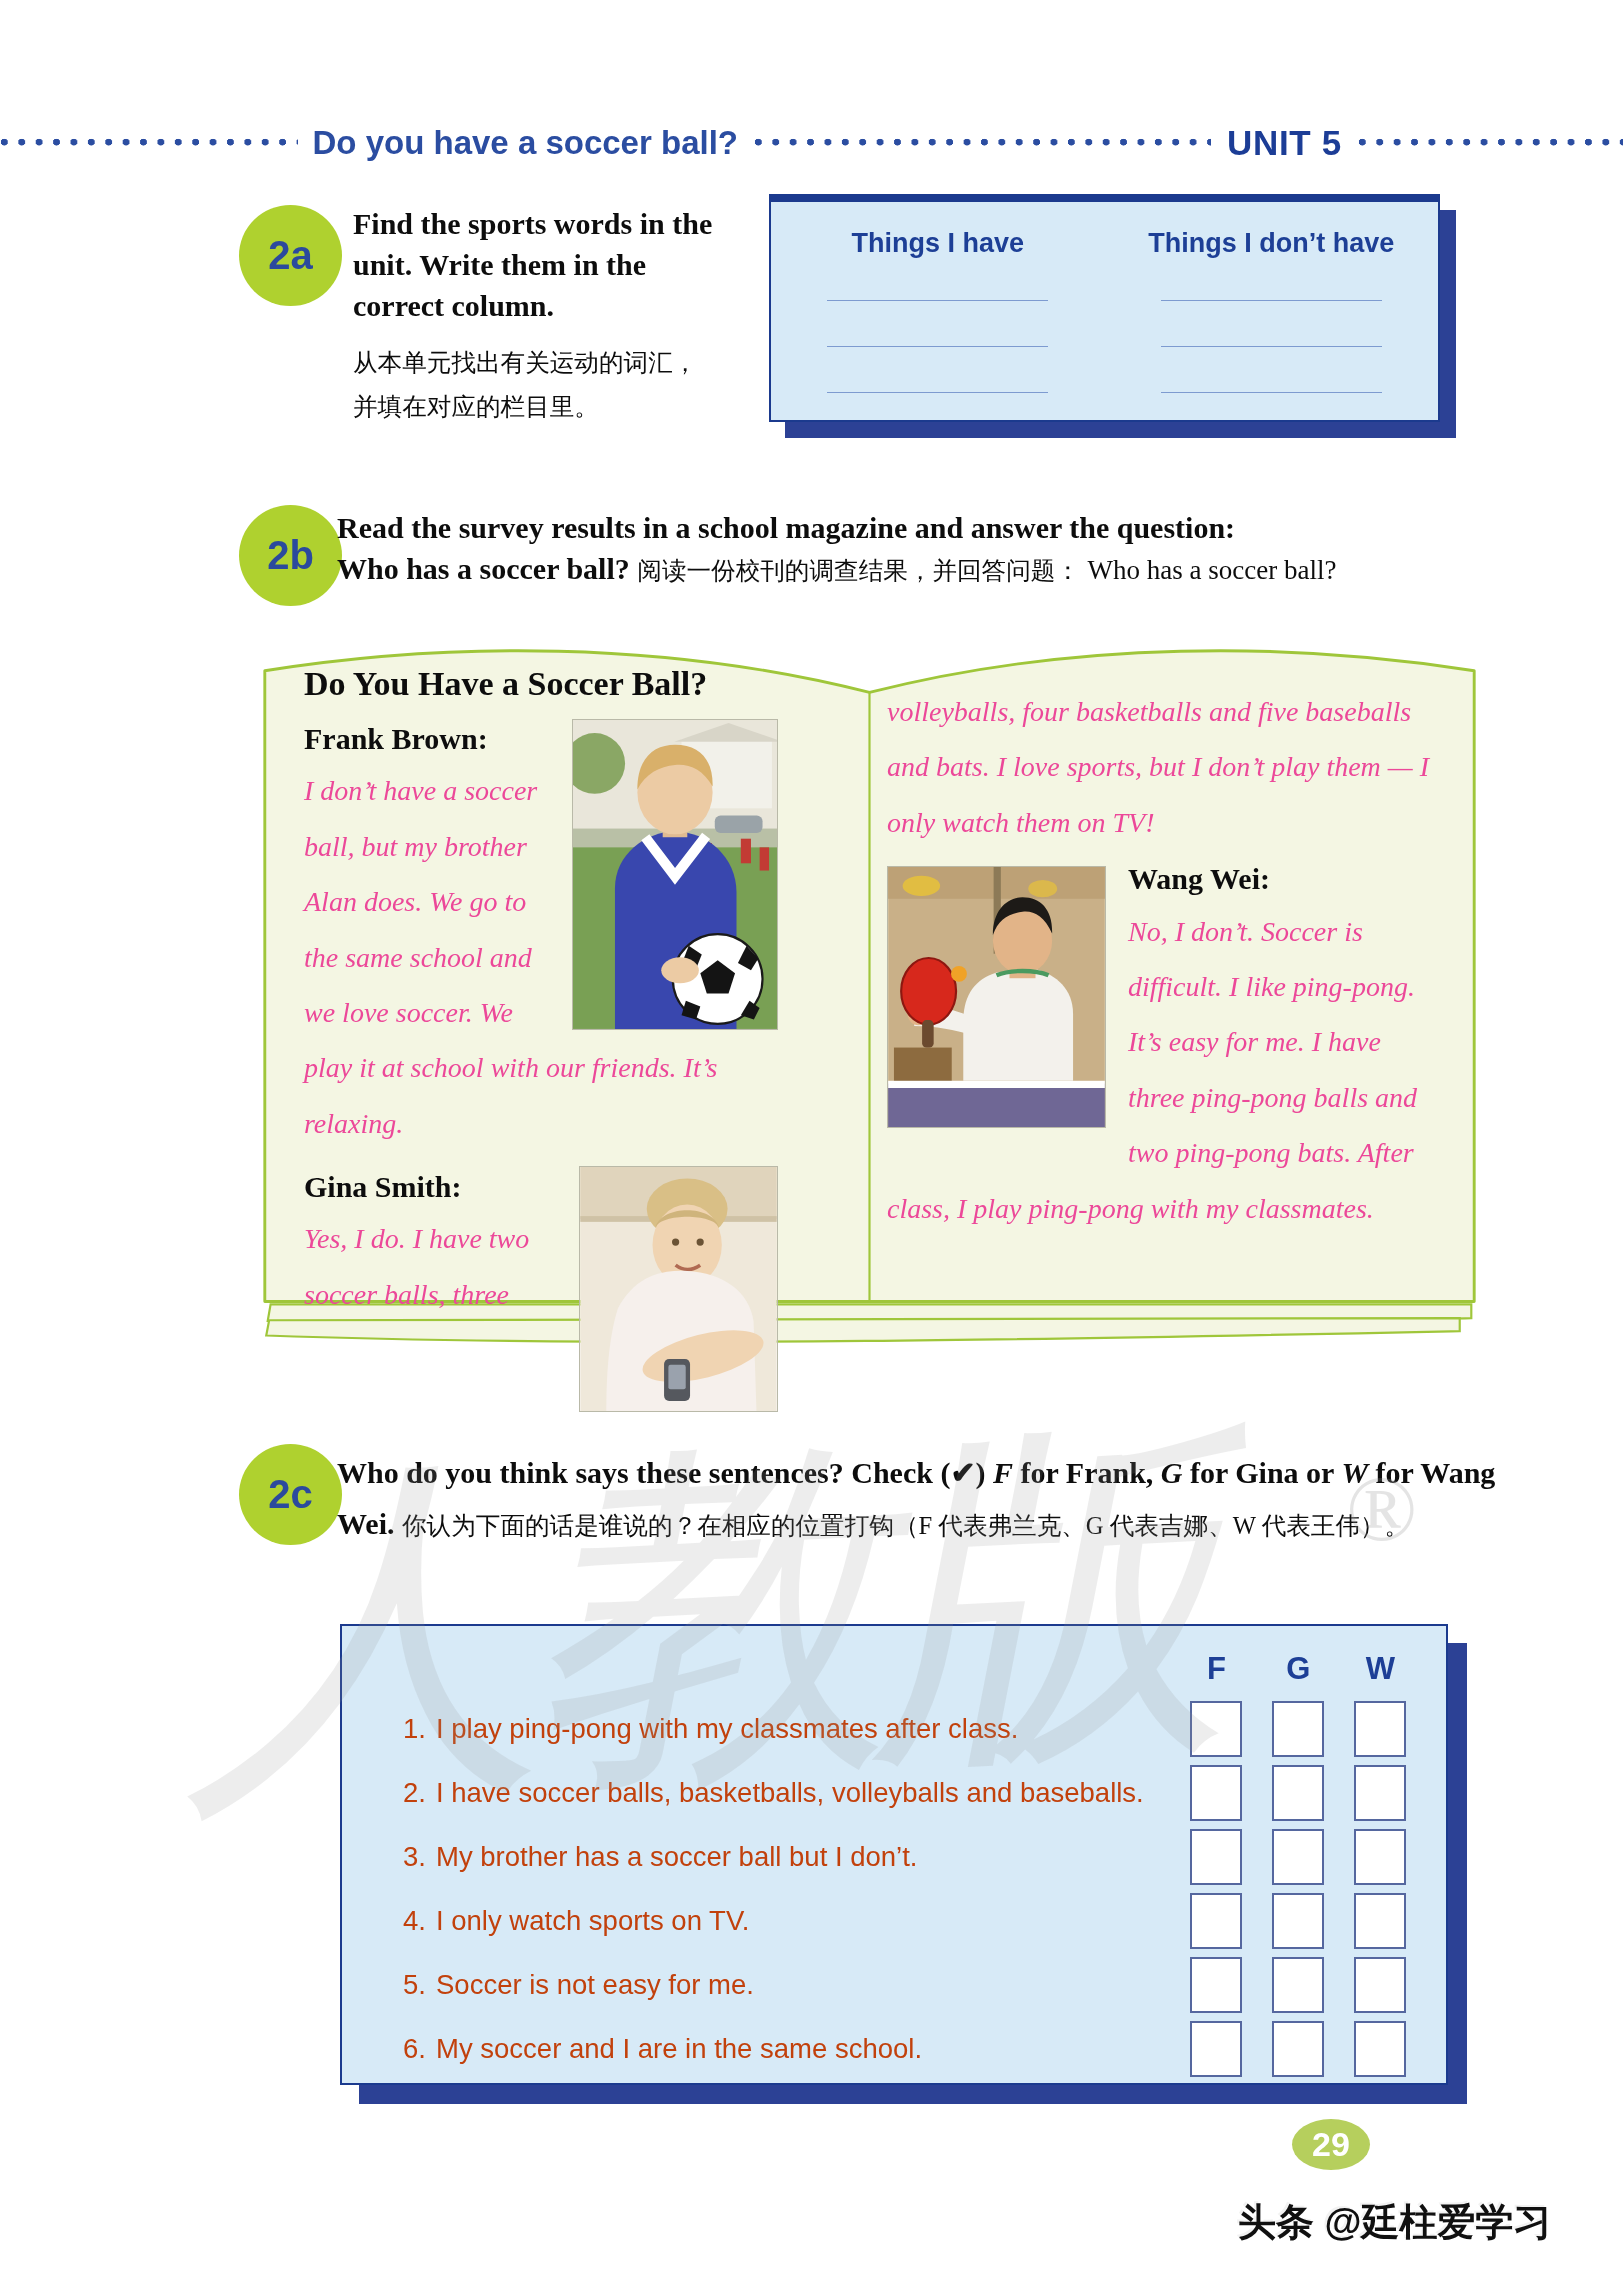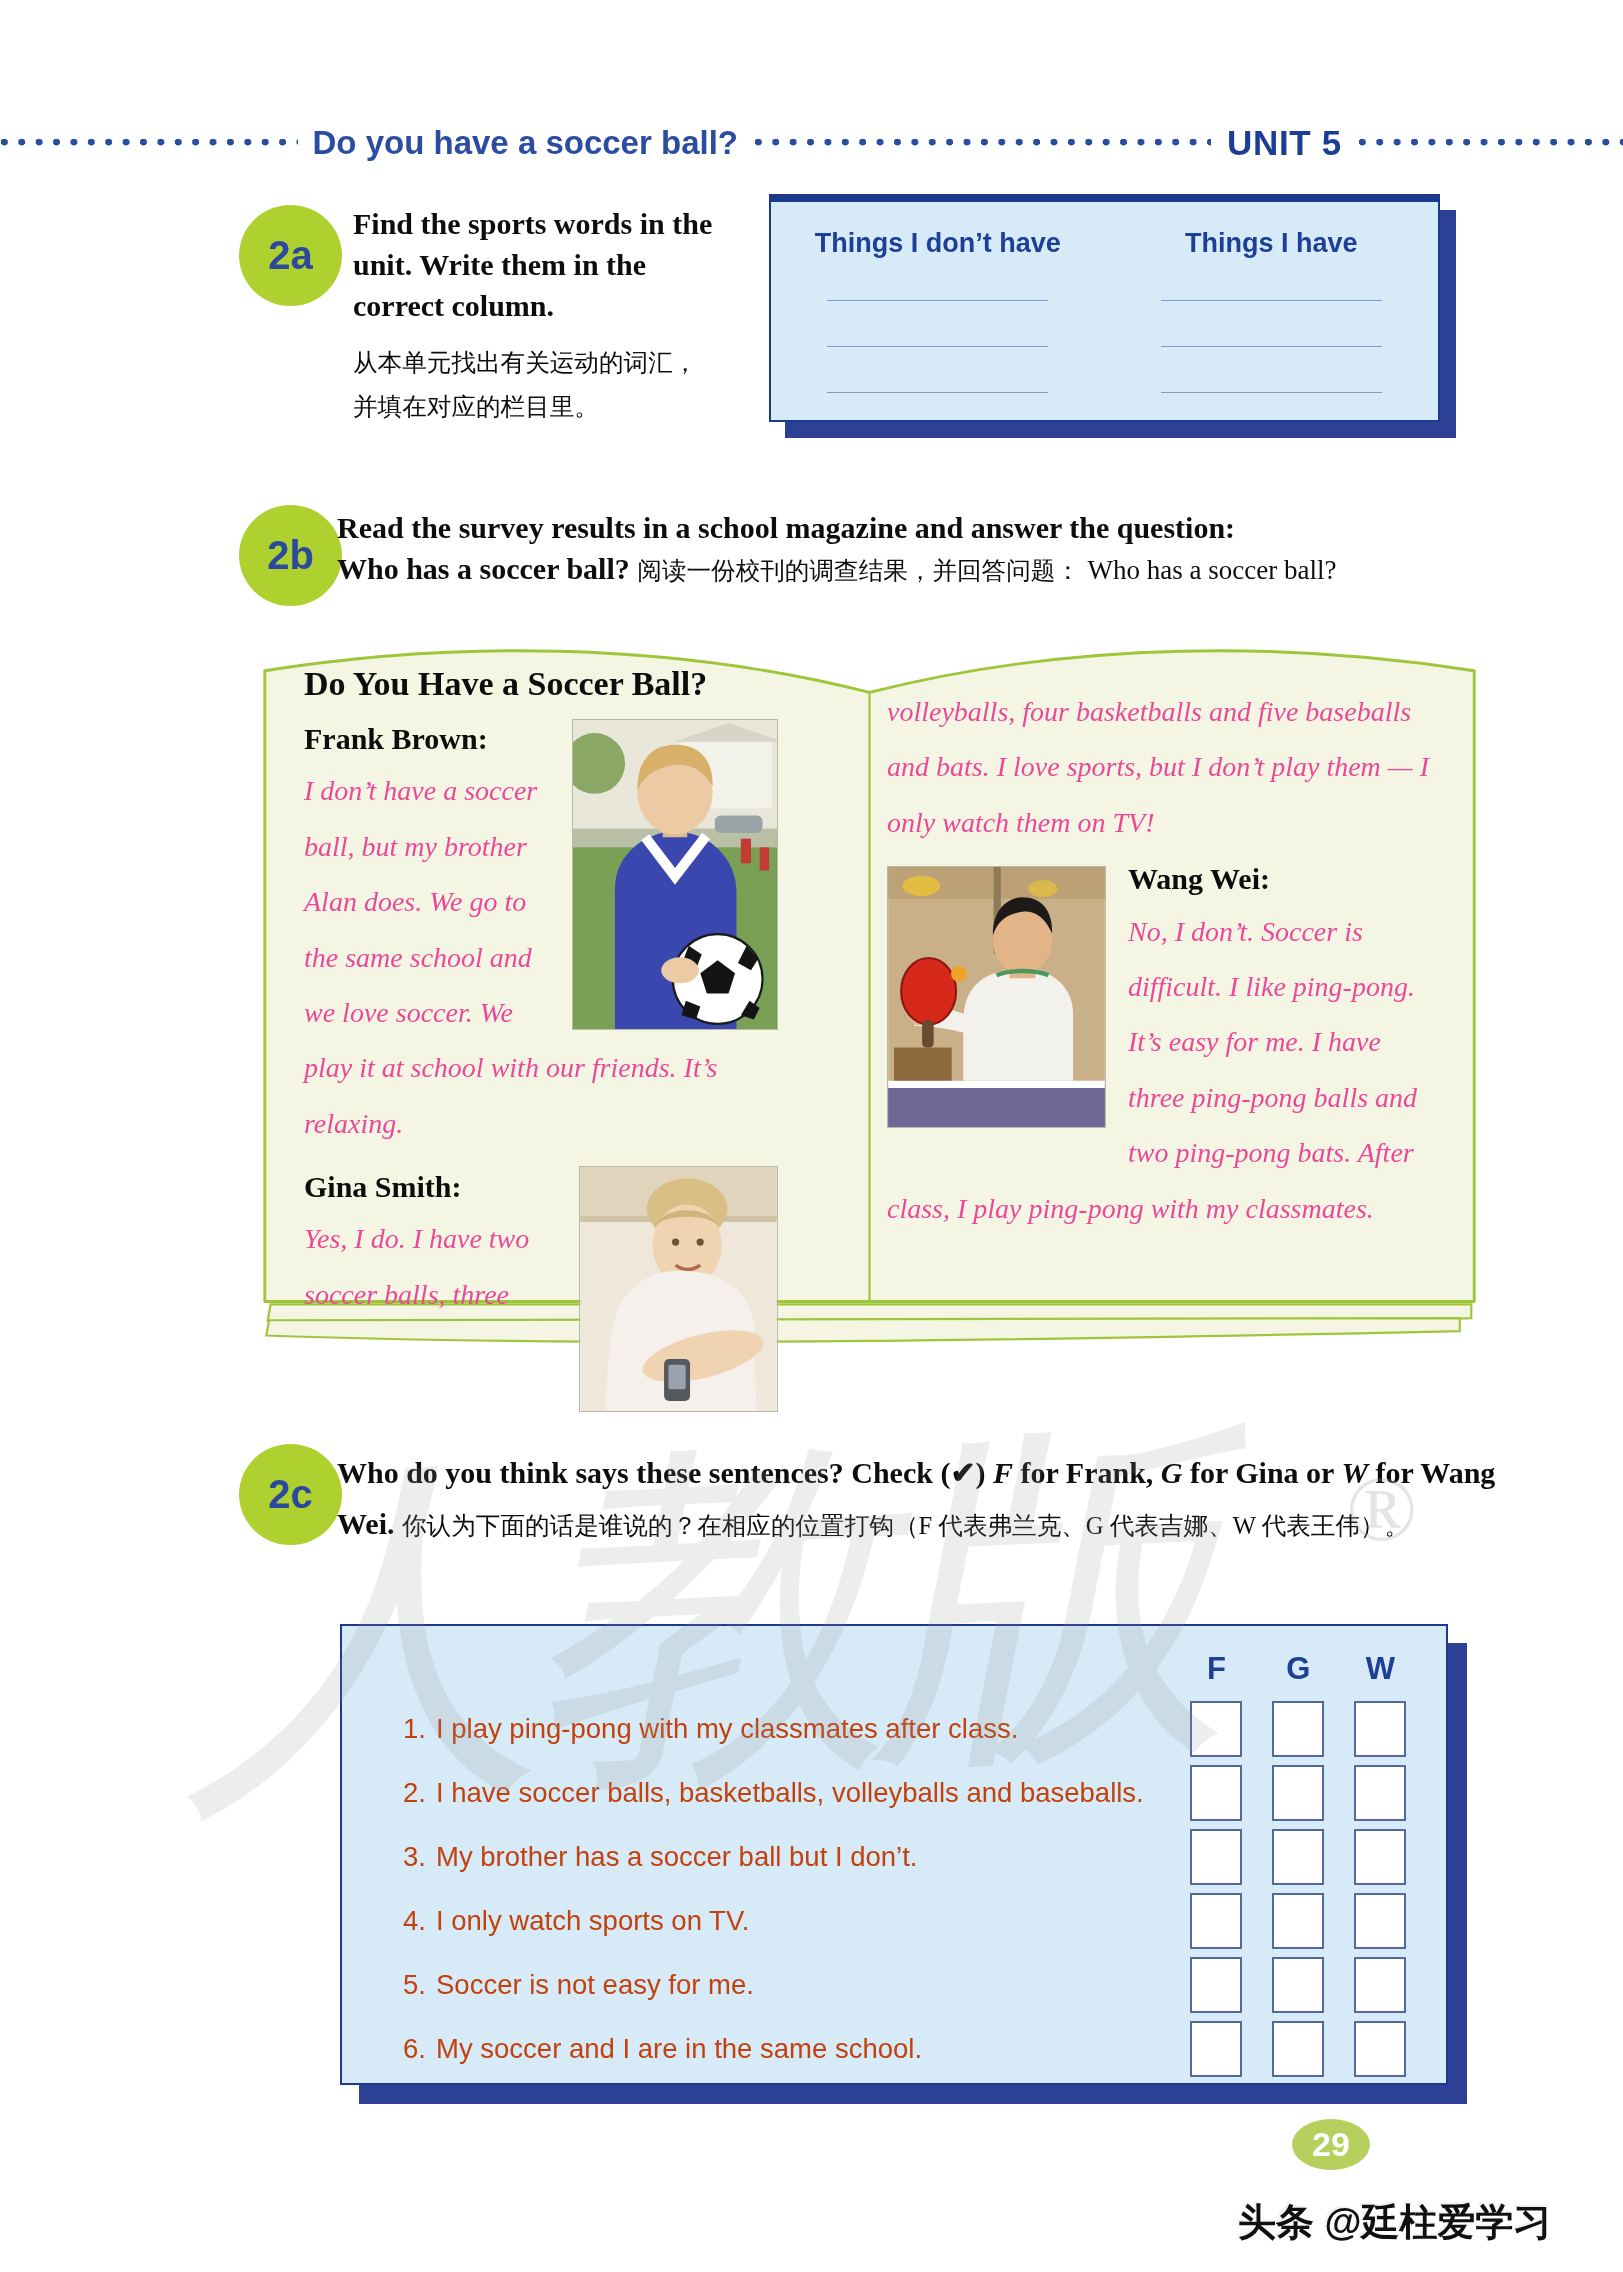--- a/index.html
+++ b/index.html
@@ -93,27 +93,27 @@
   <div class="badge" style="left:239px;top:205px;">
     <span>2a</span>
   </div>
   <div class="inst" style="left:337px;top:204px;width:360px;margin-left:16px;">
     <span>Find the sports words in the unit. Write them in the correct column.</span>
     <div class="zh" style="margin-top:14.5px;">从本单元找出有关运动的词汇，并填在对应的栏目里。</div>
   </div>
 
   <div class="box2a">
     <div class="col">
-      <div class="col-h">Things I don’t have</div>
+      <div class="col-h">Things I have</div>
       <div class="answer-line first"></div>
       <div class="answer-line"></div>
       <div class="answer-line"></div>
     </div>
     <div class="col">
-      <div class="col-h">Things I have</div>
+      <div class="col-h">Things I don’t have</div>
       <div class="answer-line first"></div>
       <div class="answer-line"></div>
       <div class="answer-line"></div>
     </div>
   </div>
 
   <div class="badge" style="left:239px;top:505px;">
     <span>2b</span>
   </div>
   <div class="inst" style="left:337px;top:508px;width:1201px;">

